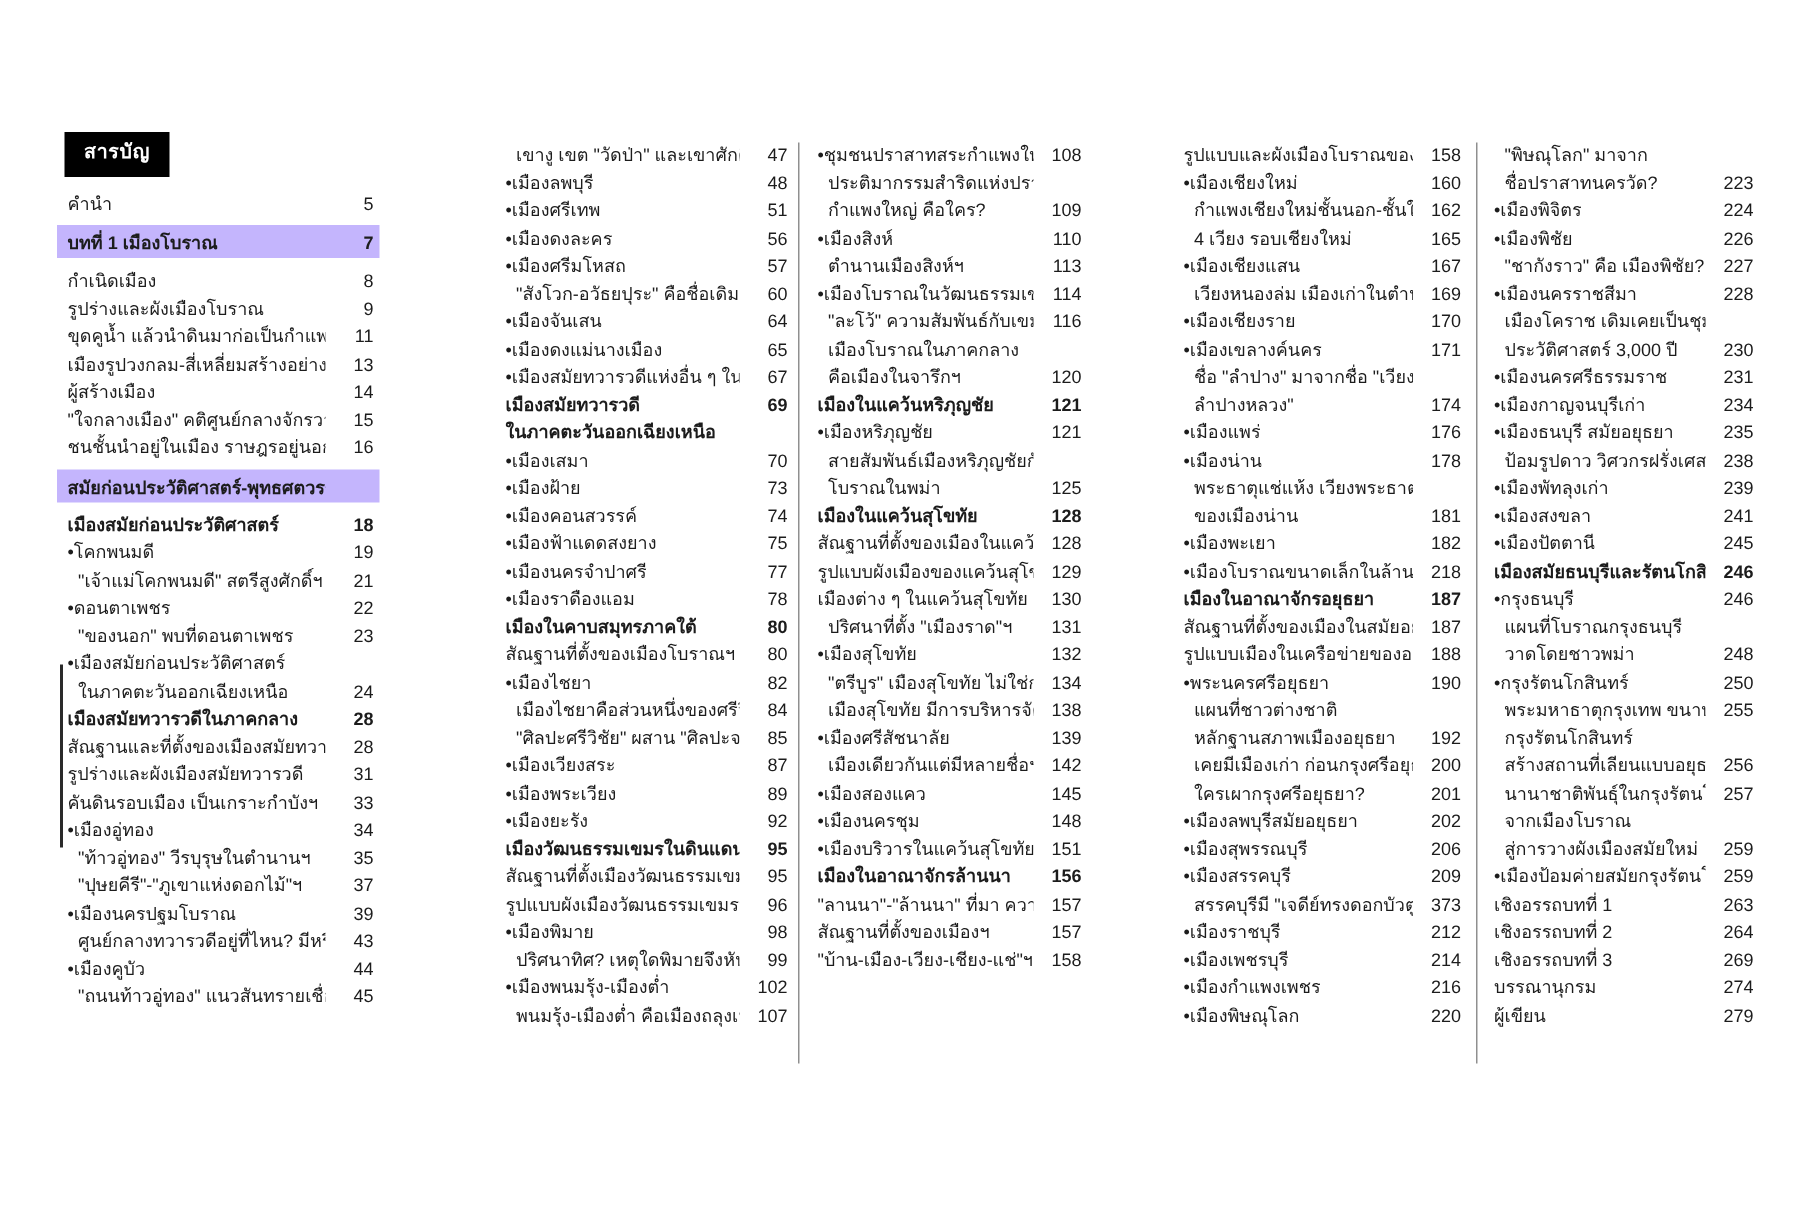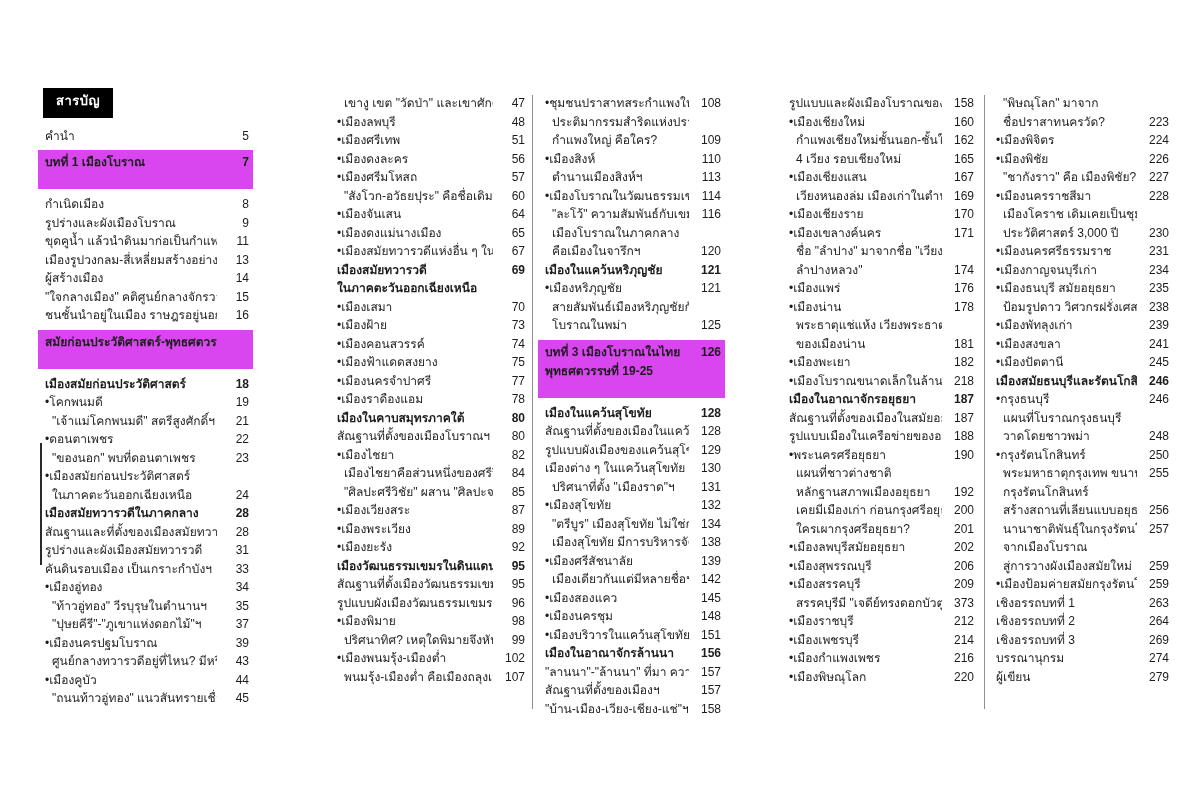--- a/index.html
+++ b/index.html
@@ -15,21 +15,21 @@
   .row .t{overflow:hidden;}
   .row .n{flex:0 0 auto;min-width:26px;text-align:right;padding-left:6px;}
   .row.bold .t,.row.bold .n{font-weight:bold;}
   .row.sub{padding-left:7px;}
   .title-box{
     display:inline-block;background:#000000;color:#ffffff;
     font-size:13px;font-weight:bold;padding:4px 13px 7px;margin:0 0 9px -2px;
     letter-spacing:.5px;
   }
   .chapter-box{
-    background:#d946ef;margin:5px -4px 6px -7px;padding:3px 4px 17px 7px;
+    background:#c4b5fd;margin:5px -4px 6px -7px;padding:3px 4px 0 7px;
   }
   .chapter-box .row{height:19px;}
   .chapter-box .t,.chapter-box .n{font-weight:bold;}
   .divider{position:absolute;top:95px;width:1px;height:614px;background:#8f8f8f;}
   .artifact{position:absolute;width:2px;background:#2a2a2a;}
   
   #col1{left:45px;width:204px;top:88px;}
   #col2{left:337px;width:188px;top:94px;}
   #col3{left:545px;width:176px;top:94px;}
   #col4{left:789px;width:185px;top:94px;}
@@ -342,30 +342,20 @@
           <span class="n">121</span>
         </div>
         <div class="row sub">
           <span class="t">สายสัมพันธ์เมืองหริภุญชัยกับชุมชน</span>
           <span class="n"></span>
         </div>
         <div class="row sub">
           <span class="t">โบราณในพม่า</span>
           <span class="n">125</span>
         </div>
-        <div class="chapter-box">
-          <div class="row bold">
-            <span class="t">บทที่ 3 เมืองโบราณในไทย</span>
-            <span class="n">126</span>
-          </div>
-          <div class="row bold">
-            <span class="t">พุทธศตวรรษที่ 19-25</span>
-            <span class="n"></span>
-          </div>
-        </div>
         <div class="row bold">
           <span class="t">เมืองในแคว้นสุโขทัย</span>
           <span class="n">128</span>
         </div>
         <div class="row plain">
           <span class="t">สัณฐานที่ตั้งของเมืองในแคว้นสุโขทัย</span>
           <span class="n">128</span>
         </div>
         <div class="row plain">
           <span class="t">รูปแบบผังเมืองของแคว้นสุโขทัย</span>

